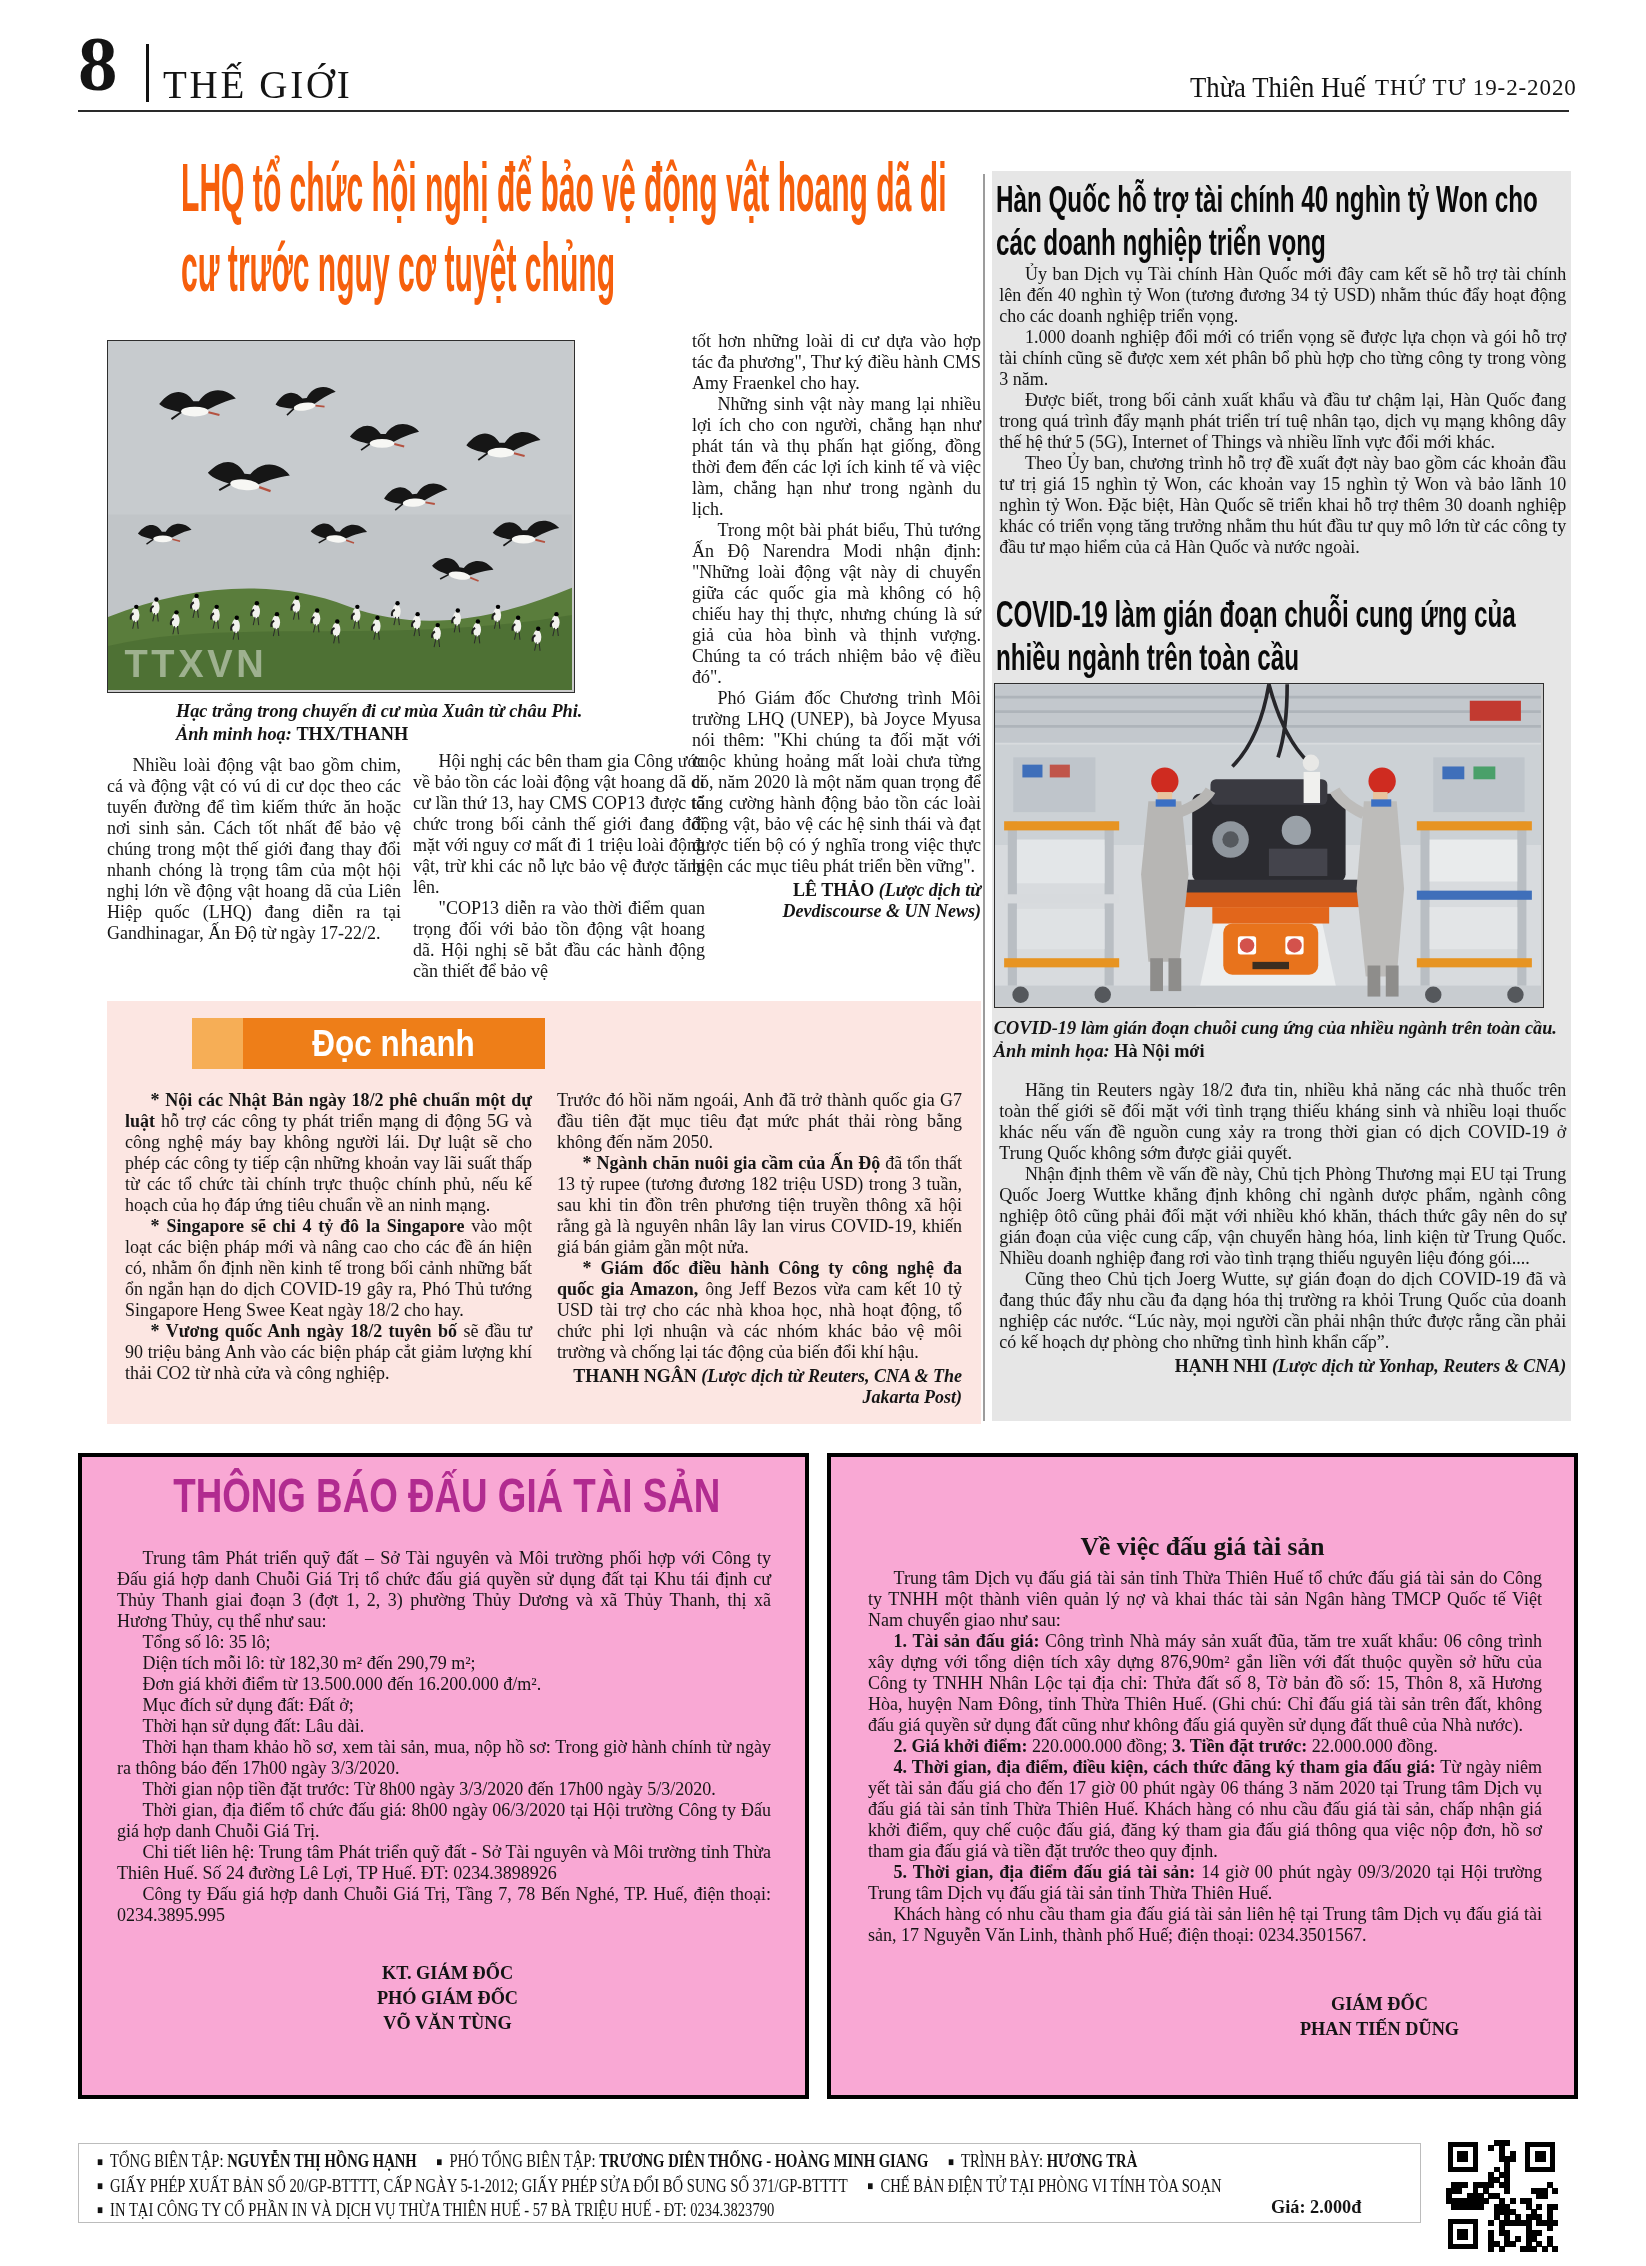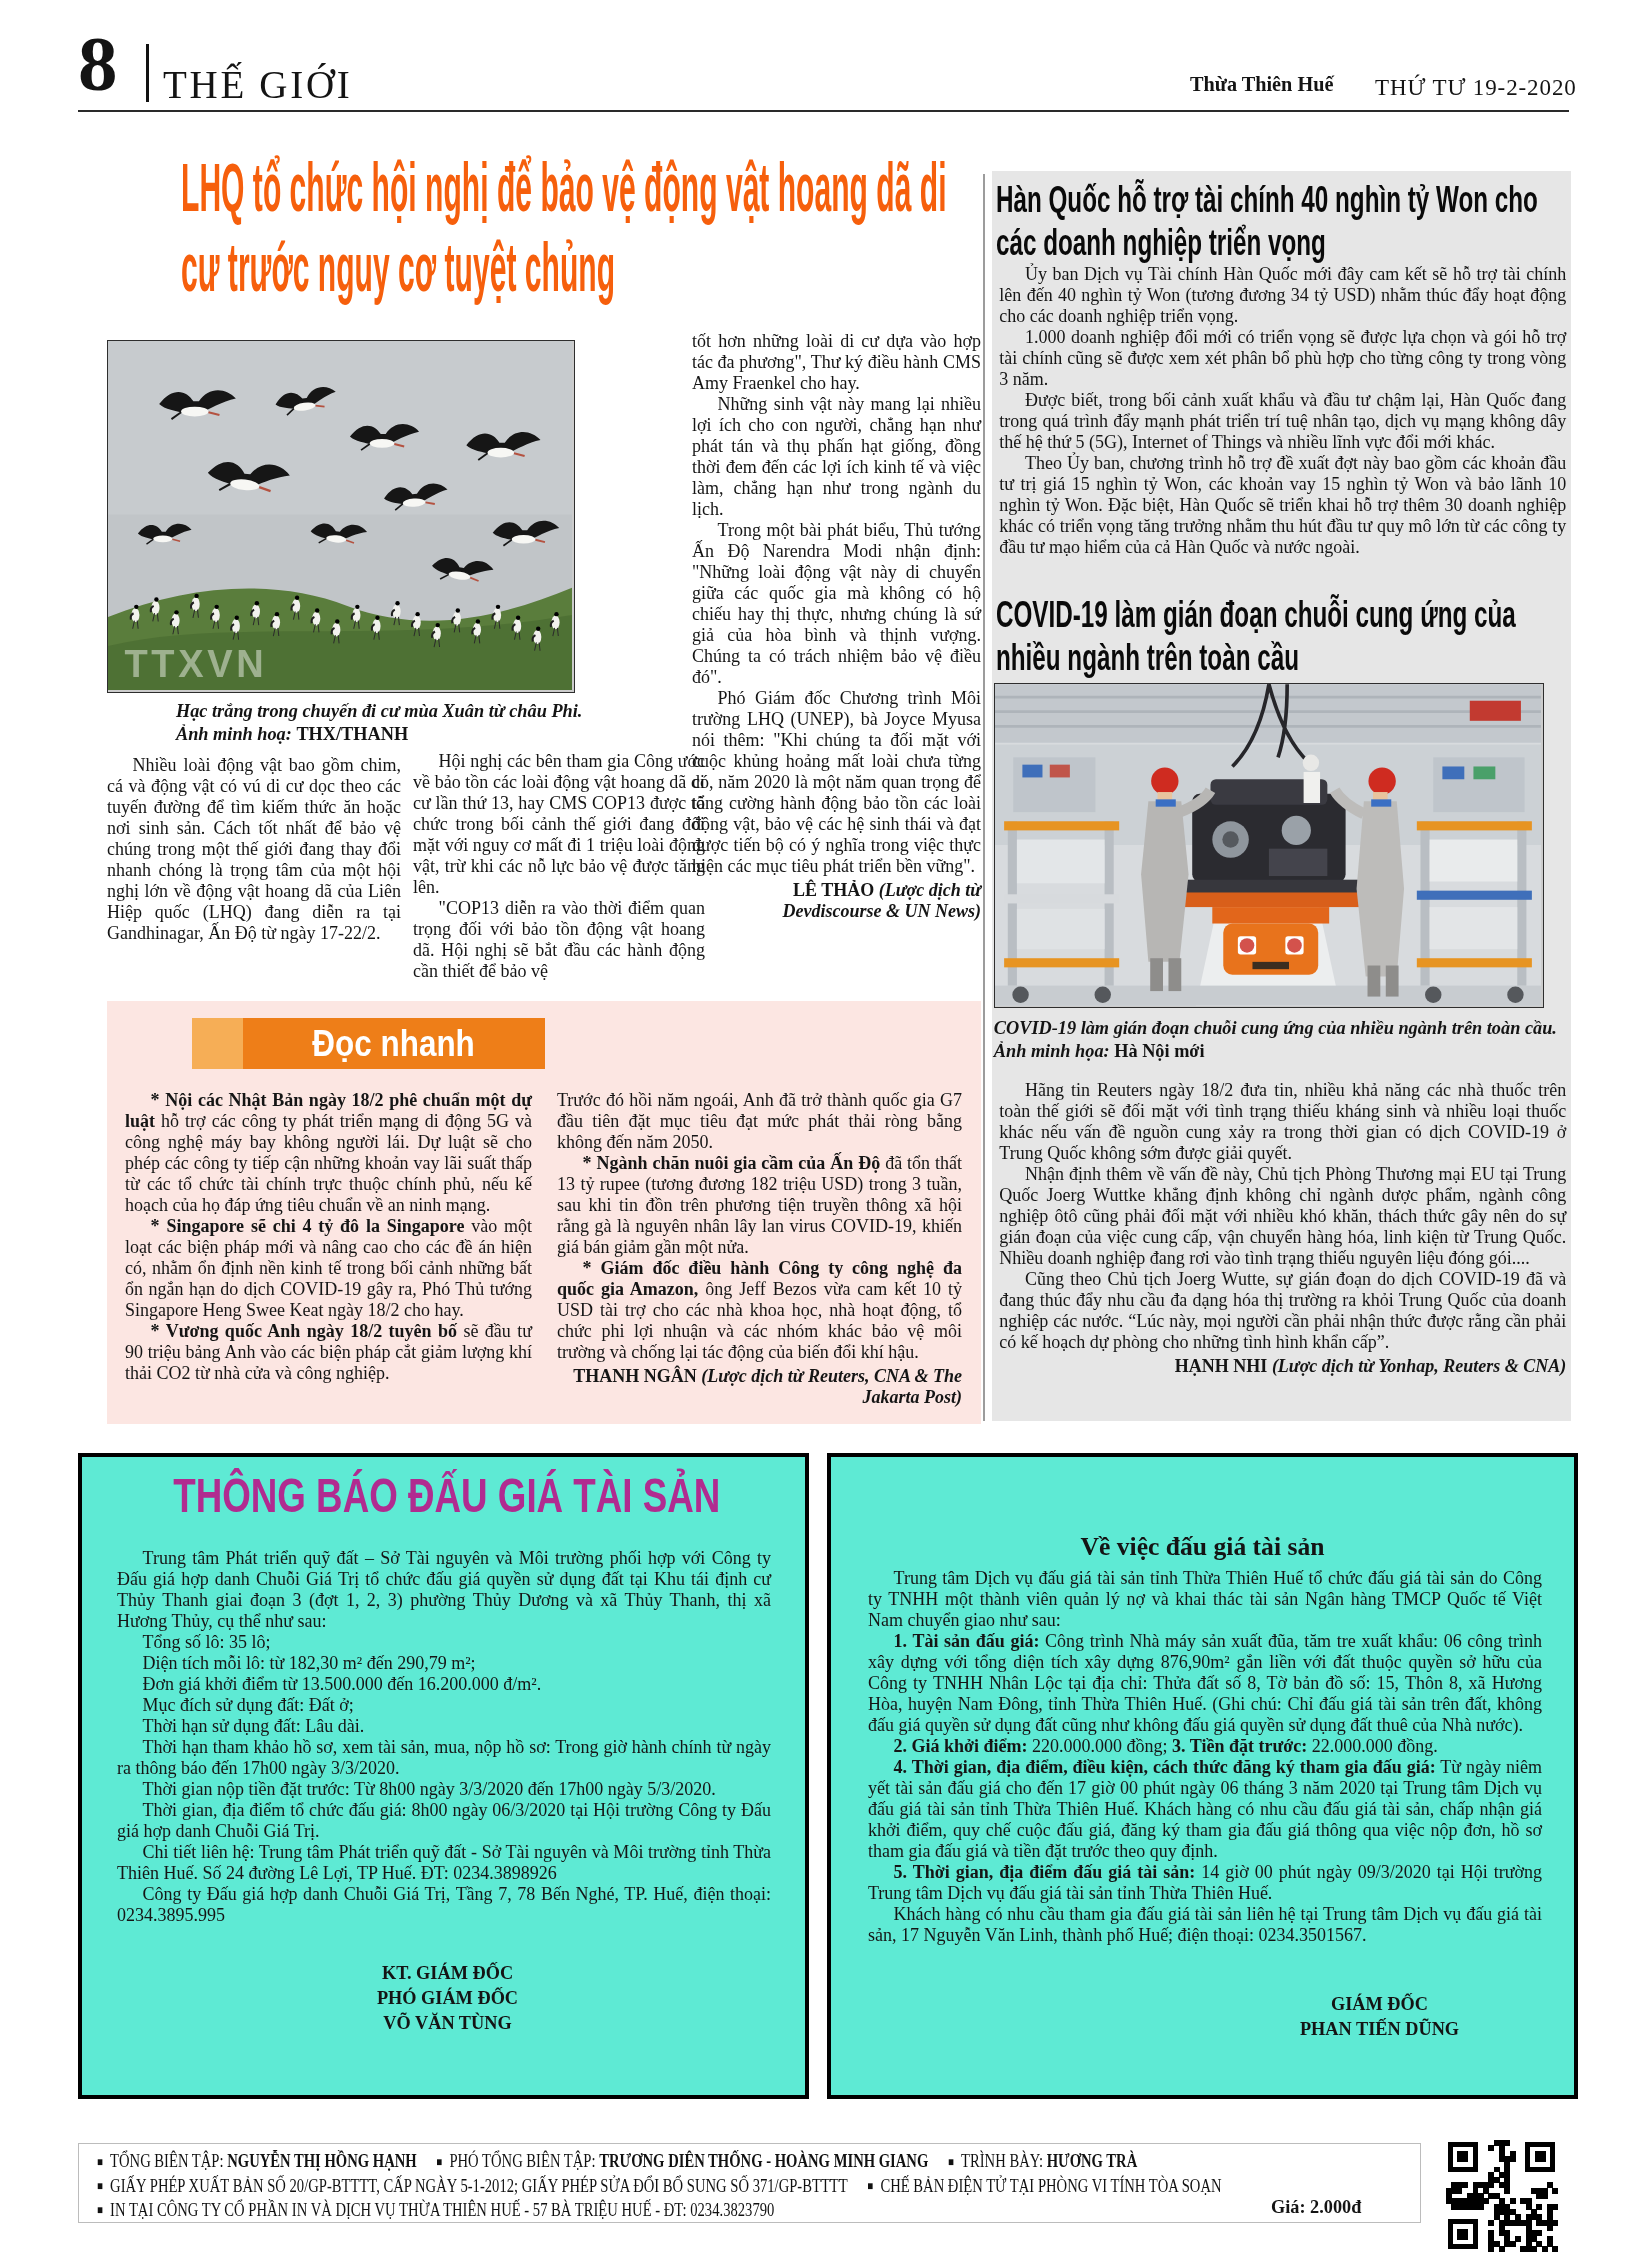--- a/index.html
+++ b/index.html
@@ -11,39 +11,39 @@
   .cx-c{transform-origin:center top;display:inline-block;}
   .body-text{font-size:18px;line-height:21px;text-align:justify;color:#151515;}
   .body-text p{margin:0;text-indent:25.6px;}
   .body-text p.noind{text-indent:0;}
   .byline{text-align:right;margin-top:2.7px;font-size:18px;line-height:21px;}
   .byline b{font-weight:bold;}
   .byline i{font-weight:bold;}
   .caption{font-size:18.3px;line-height:23px;font-weight:bold;font-style:italic;}
   .caption .upright{font-style:normal;}
   .photo-frame{border:1.8px solid #2e2e2e;box-sizing:border-box;overflow:hidden;background:#ccc;}
-  .notice-box{border:4.6px solid #000;box-sizing:border-box;background:#5eead4;}
+  .notice-box{border:4.6px solid #000;box-sizing:border-box;background:#f9a8d4;}
   .sig{font-weight:bold;font-size:18.3px;line-height:25px;text-align:center;}
   .footer-line{white-space:nowrap;font-size:18.3px;color:#111;}
   .footer-line .bullet{font-size:12px;vertical-align:1.8px;margin:0 9.1px 0 0;}
   .footer-line .seg{margin-right:20px;}
   .footer-line b{font-weight:bold;}
   .qr{background:#fff;position:absolute;}
   .qr-finder{position:absolute;width:20px;height:20px;border:5.5px solid #000;background:#fff;box-sizing:content-box;}
   .qr-finder::after{content:"";position:absolute;left:4.6px;top:4.6px;width:11px;height:11px;background:#000;}
 </style>
 </head>
 <body>
 
 <div class="page">
 
   <div class="abs" style="left:78px;top:24px;font-size:79px;font-weight:bold;line-height:79px;">8</div>
   <div class="abs" style="left:146px;top:44px;width:2.7px;height:58px;background:#111;"></div>
   <div class="abs" style="left:163px;top:62px;font-size:39px;letter-spacing:2.7px;">THẾ GIỚI</div>
-  <div class="abs" style="left:1190px;top:71px;font-size:22px;font-weight:bold;">
+  <div class="abs" style="left:1190px;top:71px;font-size:29px;font-weight:normal;">
     <span class="cx" style="transform:scaleX(.92);white-space:nowrap;">Thừa Thiên Huế</span>
   </div>
   <div class="abs" style="left:1375px;top:75px;font-size:23px;letter-spacing:0.9px;white-space:nowrap;">THỨ TƯ 19-2-2020</div>
   <div class="abs" style="left:78px;top:110px;width:1491px;height:1.8px;background:#2a2a2a;"></div>
 
   <div class="abs sans" style="left:181px;top:148px;width:804px;height:183px;">
     <div class="cx" style="width:1827px;transform:scaleX(.436);font-size:69px;line-height:80px;font-weight:bold;color:#f65f0c;letter-spacing:0;">LHQ tổ chức hội nghị để bảo vệ động vật hoang dã di cư trước nguy cơ tuyệt chủng</div>
   </div>
 
   <div class="abs photo-frame" style="left:107px;top:340px;width:468px;height:353px;">

